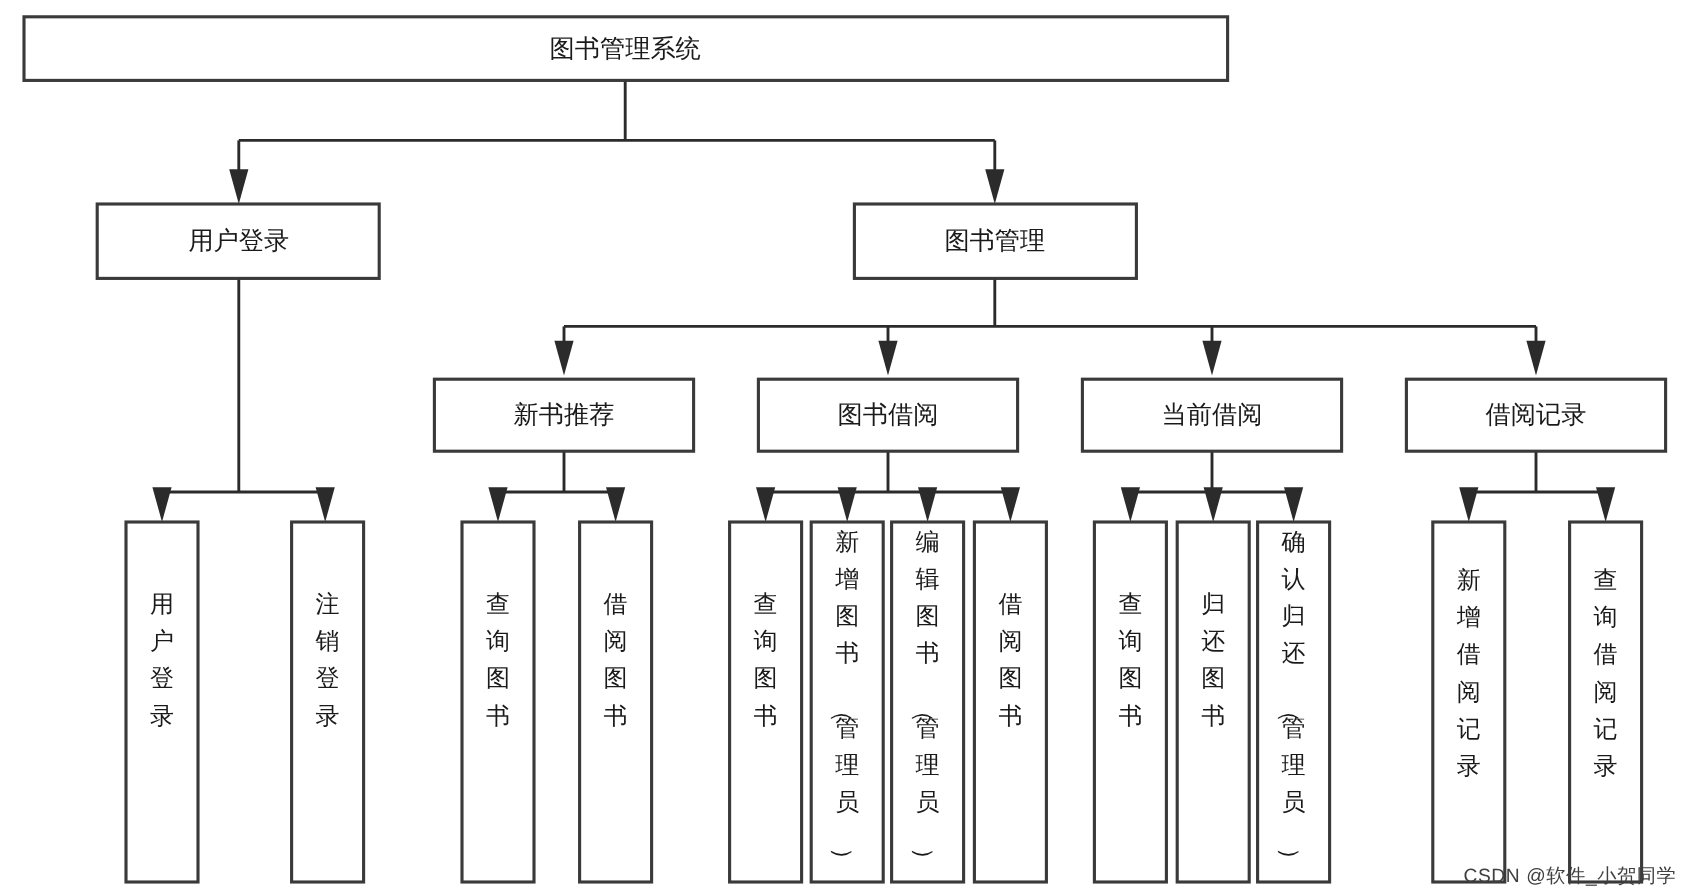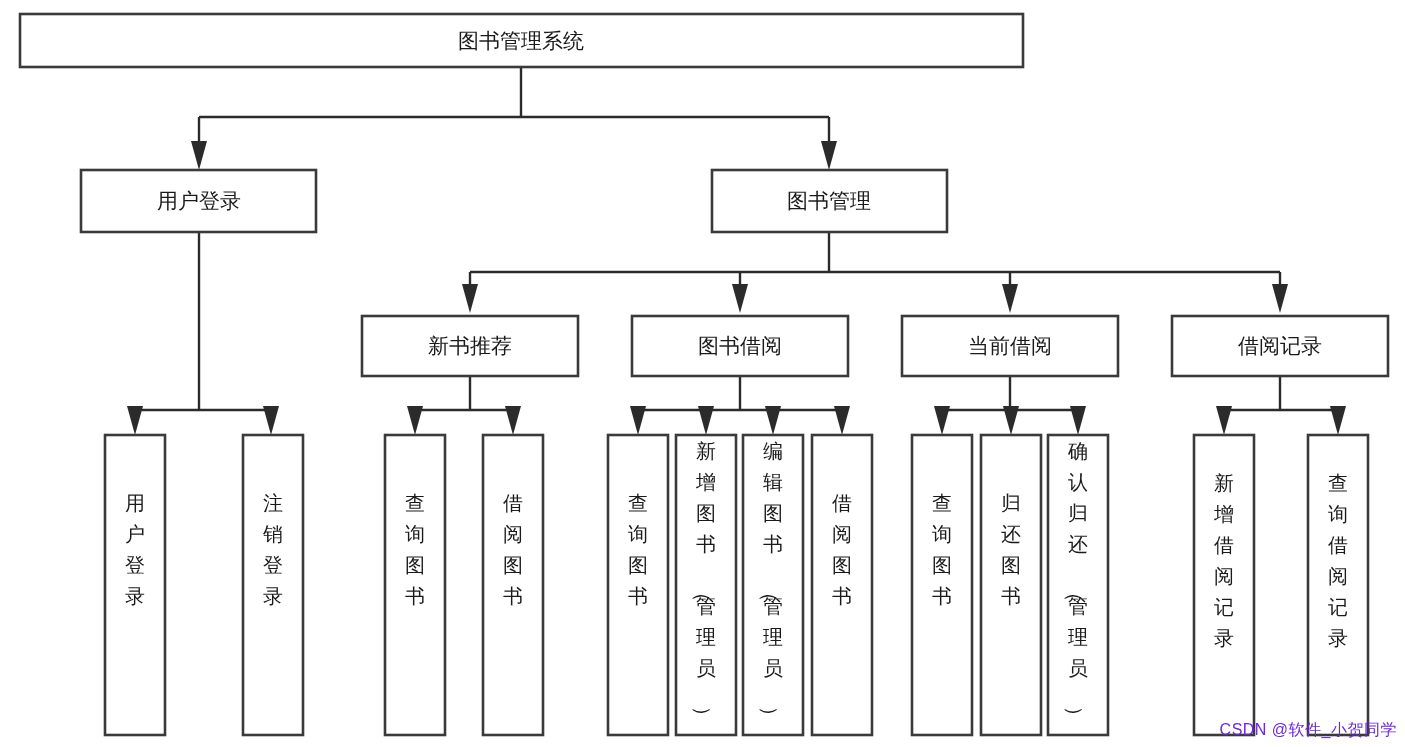--- a/index.html
+++ b/index.html
@@ -54,21 +54,21 @@
     font-size: 20px;
     fill: #1a1a1a;
     text-anchor: middle;
   }
   .watermark {
     position: absolute;
     right: 8px;
     bottom: 6px;
     font-family: "Liberation Sans", "DejaVu Sans", sans-serif;
     font-size: 16px;
-    color: #6d28d9;
+    color: #404040;
     letter-spacing: 0.5px;
     white-space: nowrap;
     user-select: none;
   }
 </style>
 </head>
 <body>
 
 <div id="diagram-root">
 

